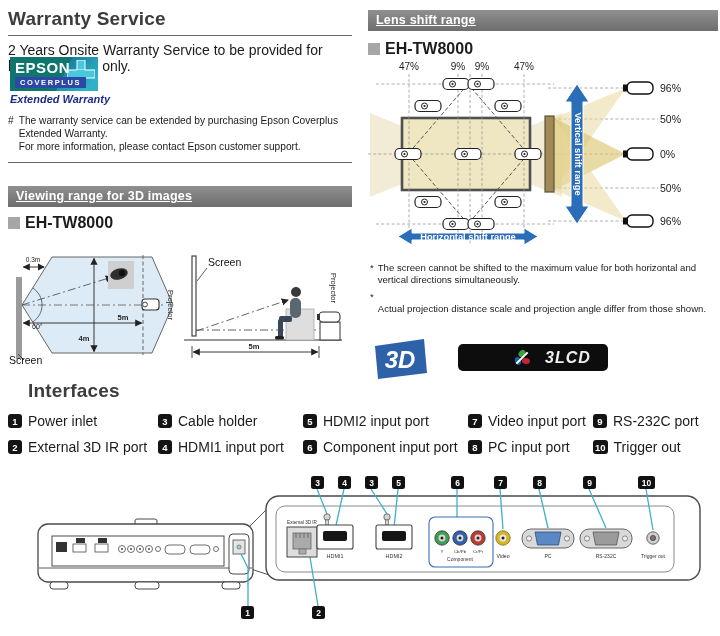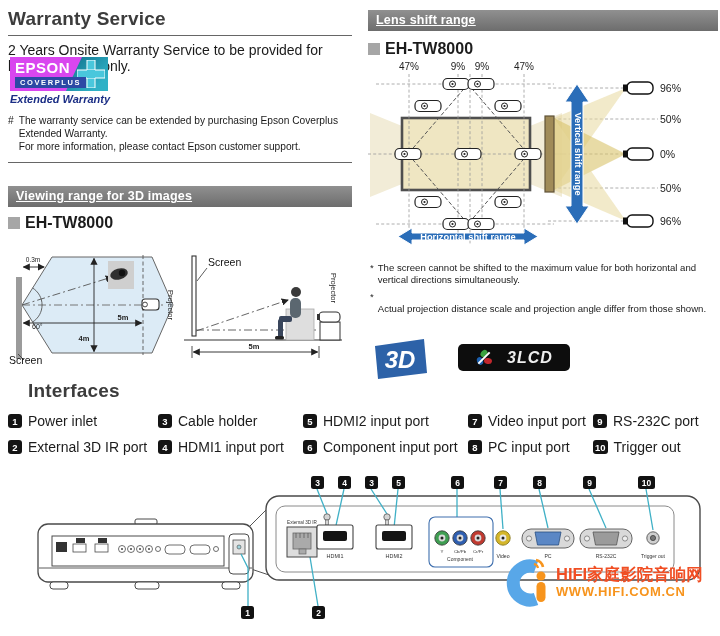--- a/index.html
+++ b/index.html
@@ -10,38 +10,38 @@
   .rule{border-top:1.6px solid #666;height:0;}
   .bar{background:linear-gradient(#909090,#6d6d6d);color:#fff;font-size:12.5px;font-weight:bold;
        line-height:21px;height:21px;padding-left:8px;letter-spacing:.2px;text-decoration:underline;}
   .model{display:flex;align-items:center;gap:5px;font-size:16px;font-weight:bold;color:#1c1c1c;}
   .model .sq{width:12px;height:12px;background:#a6a6a6;display:inline-block;}
   .body-txt{font-size:14px;color:#1a1a1a;}
   .note{font-size:10.2px;color:#1a1a1a;line-height:1.28;display:flex;gap:5px;}
   .note .mk{flex:0 0 auto;}
   .fnote{font-size:9.6px;color:#1a1a1a;line-height:1.3;display:flex;gap:4px;margin-bottom:4px;}
   
-  .epson-box{position:relative;width:98px;height:34px;background:#d946ef;overflow:hidden;}
+  .epson-box{position:relative;width:88px;height:34px;background:#0f766e;overflow:hidden;}
   .epson-teal{position:absolute;right:0;top:0;width:42px;height:100%;
       background:linear-gradient(135deg,#0f6e89 0%,#2fb1c6 80%);
       clip-path:polygon(38% 0,100% 0,100% 100%,0% 100%);}
   .epson-word{position:absolute;left:5px;top:2px;color:#fff;font-weight:bold;font-size:15px;letter-spacing:.5px;}
   .epson-sub{position:absolute;left:5px;top:20px;color:#fff;font-weight:bold;font-size:7.5px;
       letter-spacing:1.6px;background:#2d49a5;padding:1px 5px;}
   .epson-cap{font-size:11px;font-weight:bold;color:#1b2e85;margin-top:2px;font-style:italic;}
   
   .legend{display:grid;grid-template-columns:150px 145px 165px 125px 121px;
       grid-template-rows:repeat(2,26px);grid-auto-flow:column;align-items:center;}
   .li{display:flex;align-items:center;gap:6px;}
   .li .num{min-width:14px;height:14px;background:#141414;color:#fff;border-radius:3px;
       font-size:9.5px;font-weight:bold;display:inline-flex;align-items:center;justify-content:center;padding:0 2px;box-sizing:border-box;}
   .li .lbl{font-size:14px;color:#1c1c1c;}
   
   .lcd{width:112px;height:27px;background:#0d0d0d;border-radius:5px;display:flex;align-items:center;
-      justify-content:center;gap:14px;}
+      justify-content:center;gap:14px;padding-left:38px;}
   .lcd .txt{color:#eee;font-weight:bold;font-style:italic;font-size:16px;letter-spacing:1px;}
   
   .wm{display:flex;align-items:center;gap:4px;}
   .wm-txt .site{font-size:16.5px;font-weight:bold;color:#f04e23;line-height:1.15;}
   .wm-txt .url{font-size:13px;font-weight:bold;color:#f7941d;letter-spacing:.6px;}
   svg text{font-family:"Liberation Sans",sans-serif;}
 </style>
 </head>
 <body>
 
@@ -449,27 +449,14 @@
       <text x="596" y="90" font-size="5" fill="#333" text-anchor="middle">RS-232C</text>
     </g>
 
     <g>
       <circle cx="643" cy="70" r="6.2" fill="#cfcfcf" stroke="#555" stroke-width="0.9"></circle>
       <circle cx="643" cy="70" r="2.6" fill="#777" stroke="#333" stroke-width="0.7"></circle>
       <text x="643" y="90" font-size="5" fill="#333" text-anchor="middle">Trigger out</text>
     </g>
   </svg>
 
-  <div class="abs wm" style="left:498px;top:554px;">
-    <svg width="54" height="56" viewBox="0 0 54 56">
-      <path d="M38,13 A17,17 0 1 0 38,45" stroke="#58a7e8" stroke-width="13" fill="none"></path>
-      <path d="M38,6 a9,9 0 0 1 7,7" stroke="#f7941d" stroke-width="2.6" fill="none"></path>
-      <path d="M36,10 a5,5 0 0 1 4,4" stroke="#f7941d" stroke-width="2.2" fill="none"></path>
-      <circle cx="43" cy="22" r="4.5" fill="#f7941d"></circle>
-      <rect x="38.5" y="28" width="9" height="20" rx="4.5" fill="#f7941d"></rect>
-    </svg>
-    <div class="wm-txt">
-      <div class="site">HIFI家庭影院音响网</div>
-      <div class="url">WWW.HIFI.COM.CN</div>
-    </div>
-  </div>
 
 </div>
 
 </body></html>

